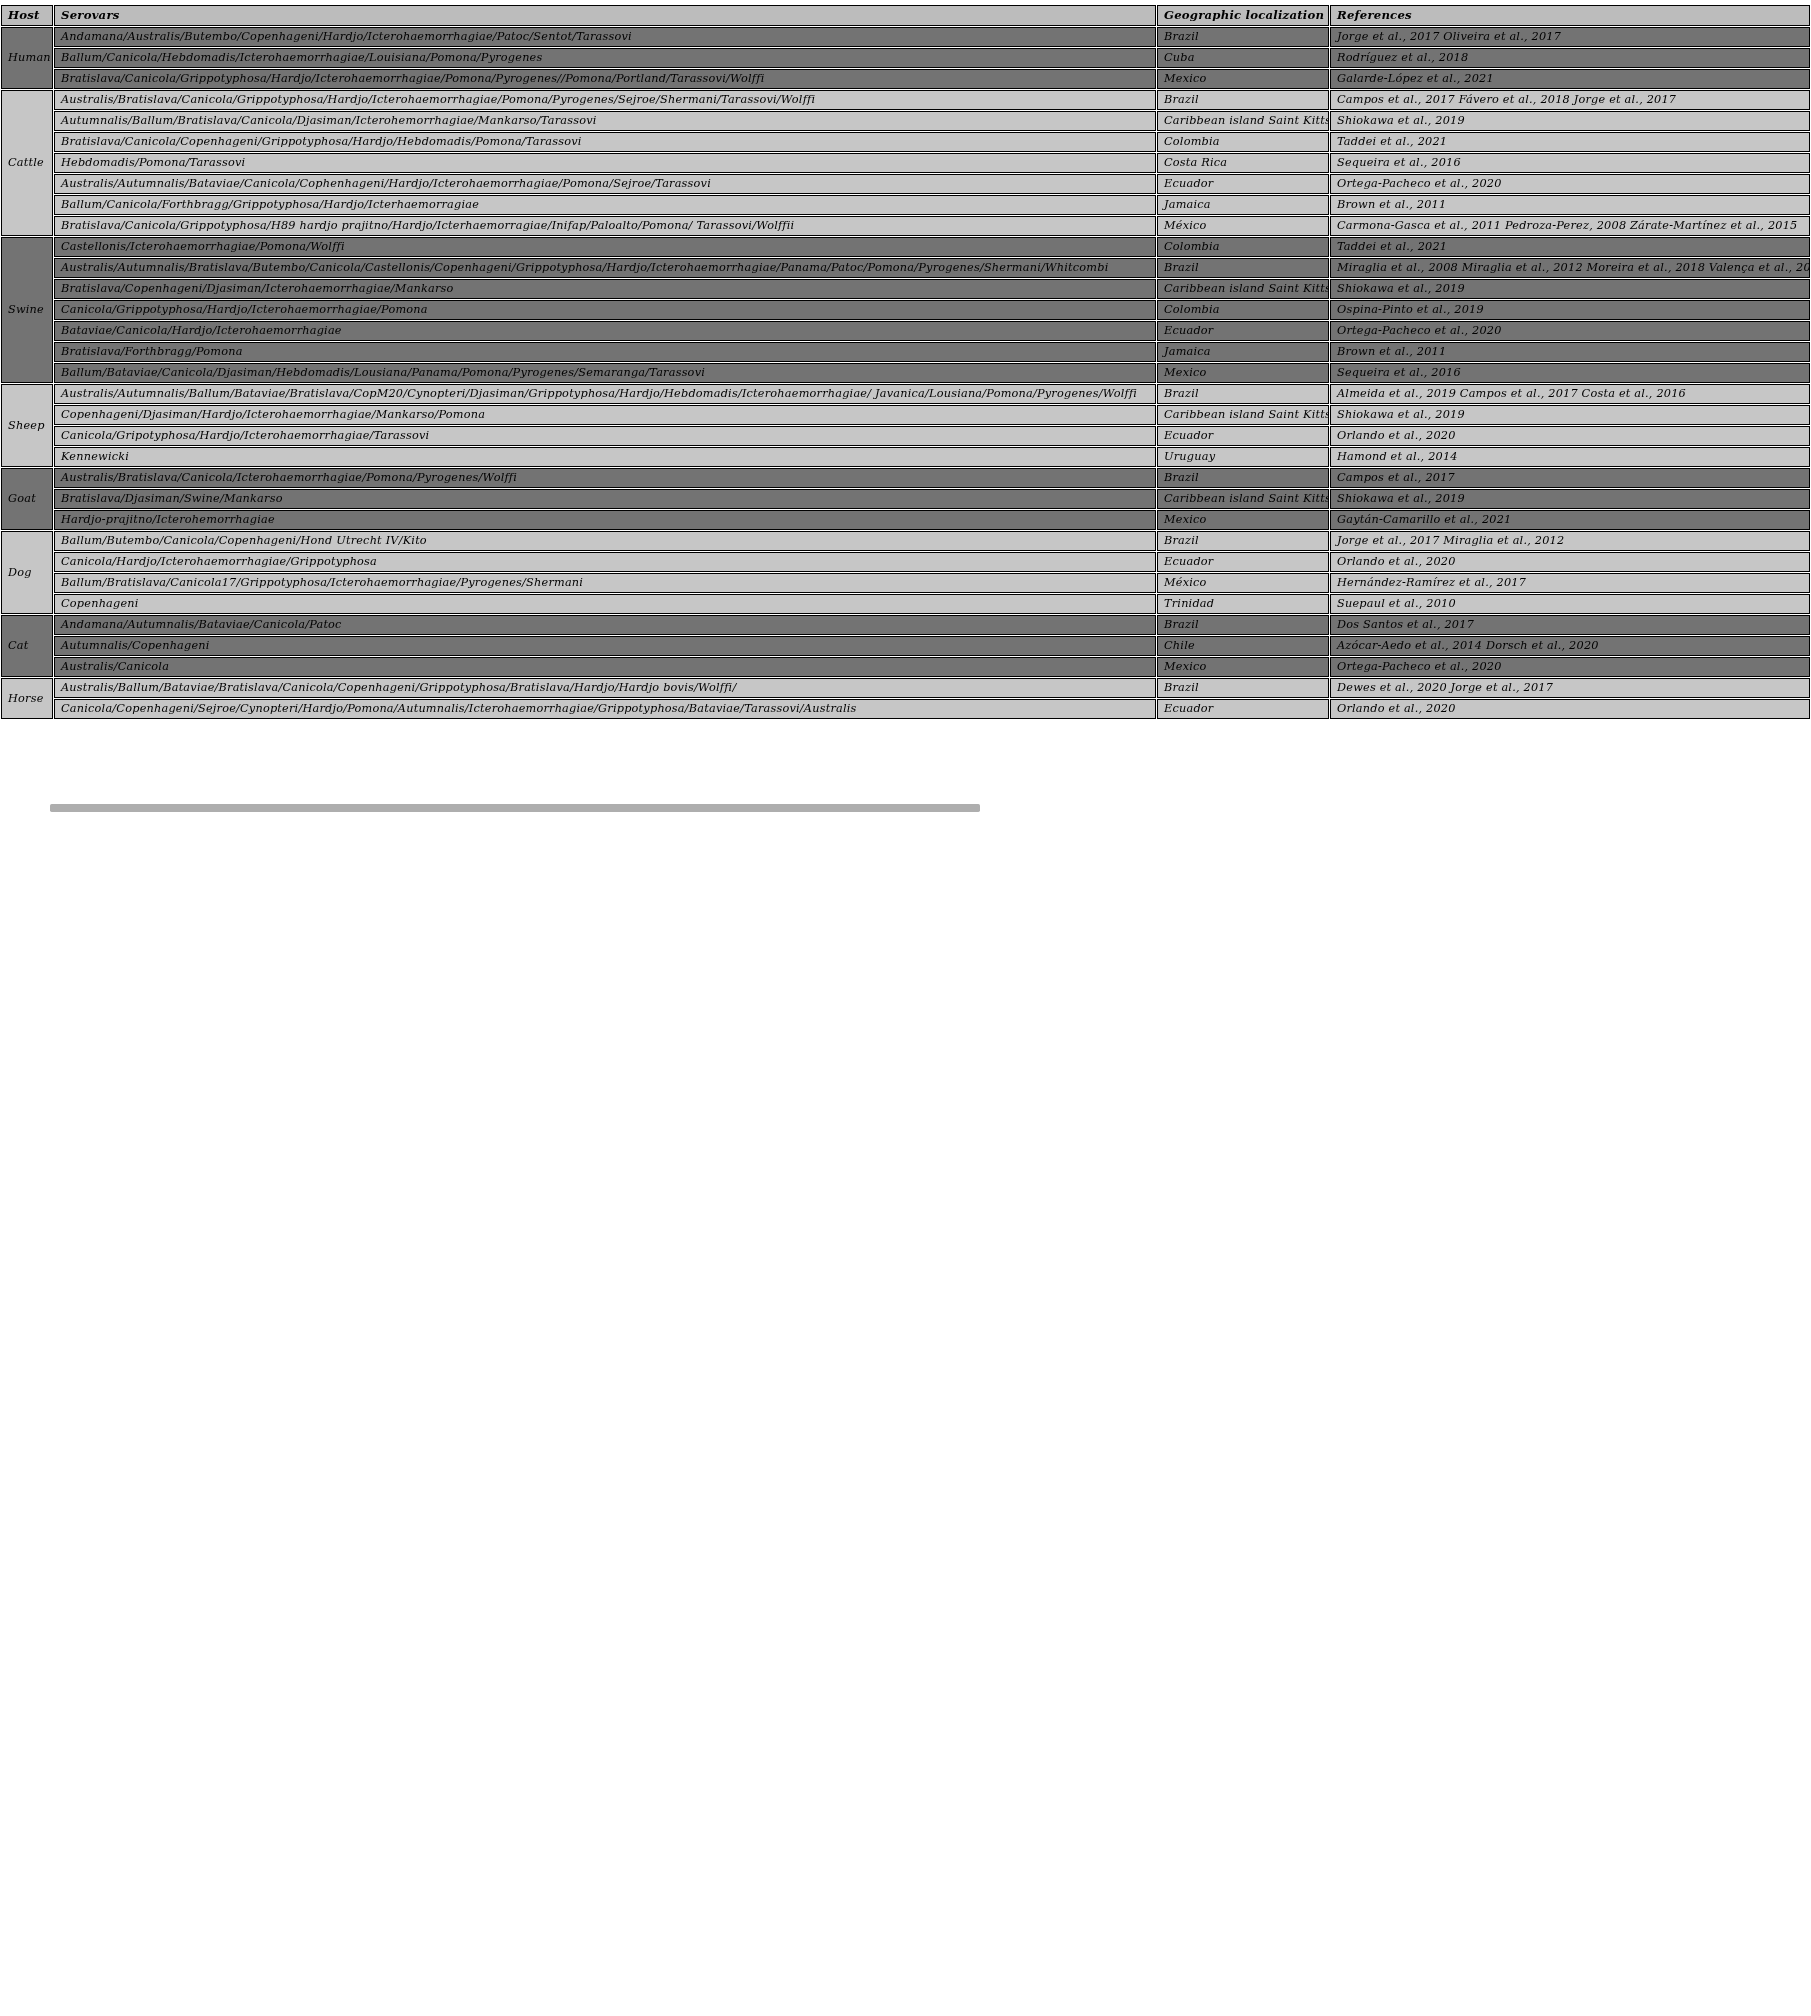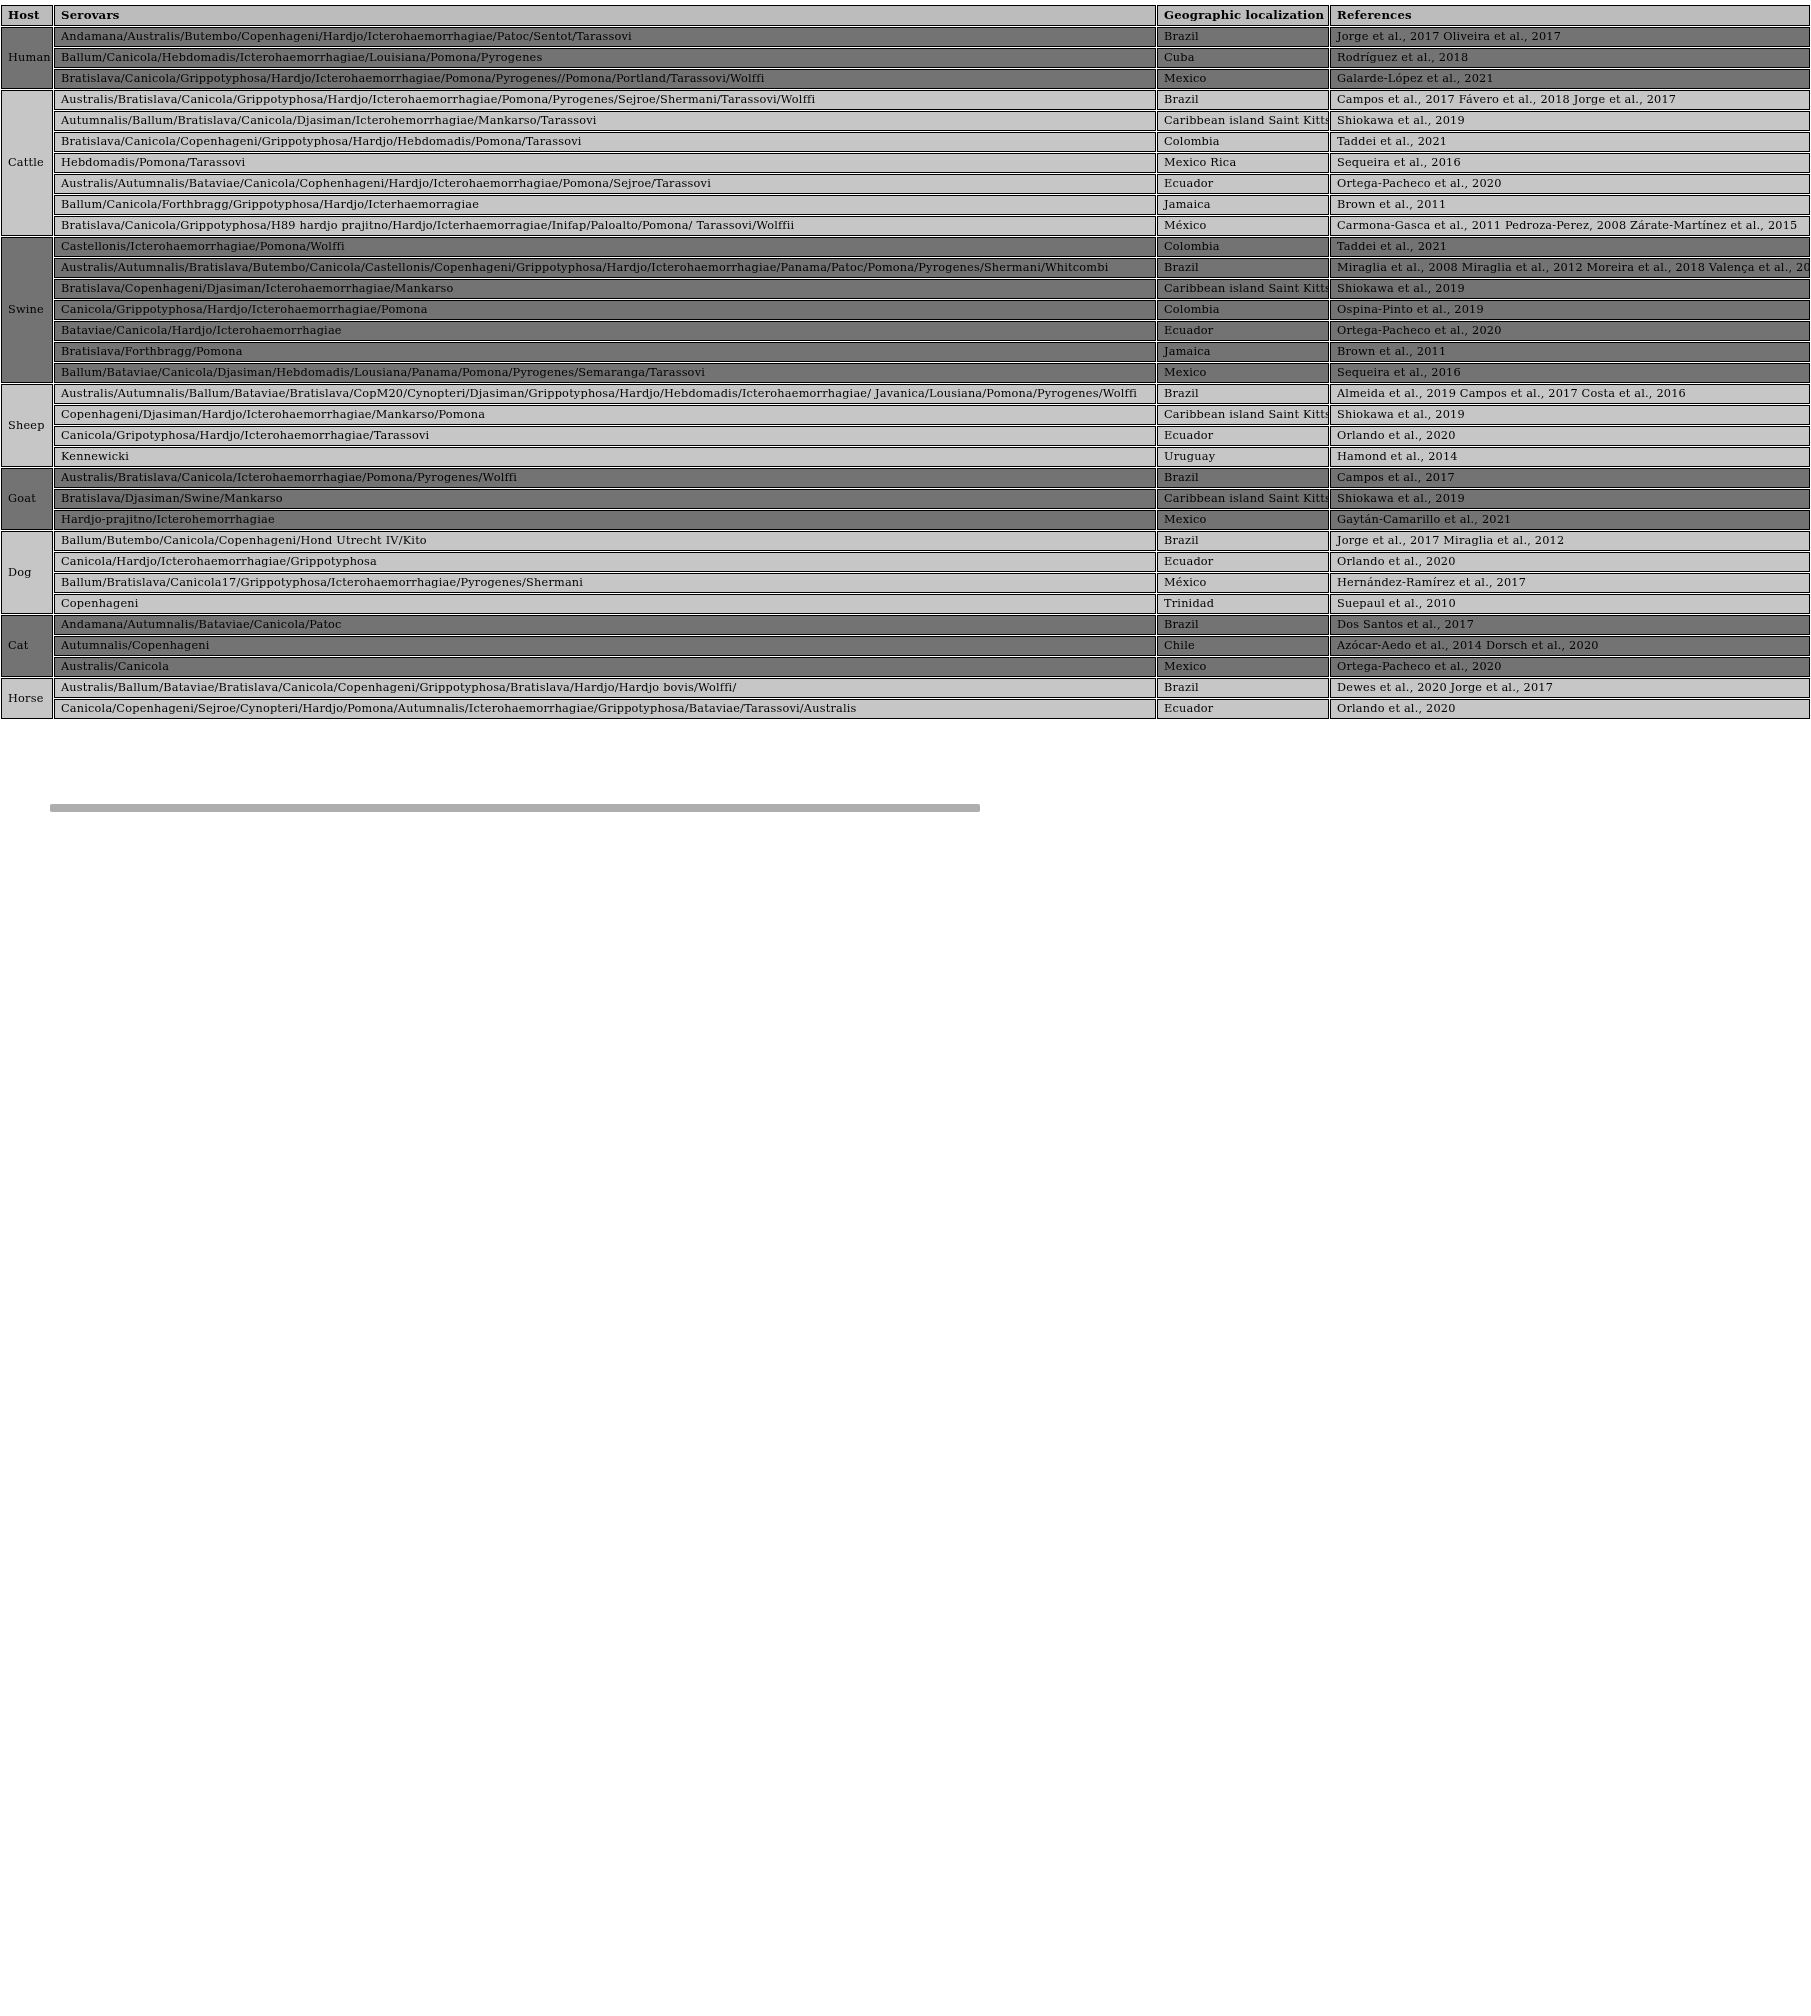--- a/index.html
+++ b/index.html
@@ -8,20 +8,21 @@
     background: #ffffff;
     width: 1811px;
     height: 2016px;
     font-family: "DejaVu Serif", "Liberation Serif", serif;
   }
   .page {
     position: relative;
     width: 1811px;
     height: 2016px;
     overflow: hidden;
+    font-style: italic;
   }
   table.sero {
     border-collapse: separate;
     border-spacing: 1.7px;
     table-layout: fixed;
     width: 1811px;
     margin-top: 3.5px;
     background: #ffffff;
   }
   table.sero col.c-host { width: 52px; }
@@ -108,21 +109,21 @@
           <td class="shade-dark">Caribbean island Saint Kitts</td>
           <td class="shade-dark">Shiokawa et al., 2019</td>
         </tr>
         <tr>
           <td class="shade-dark">Bratislava/Canicola/Copenhageni/Grippotyphosa/Hardjo/Hebdomadis/Pomona/Tarassovi</td>
           <td class="shade-dark">Colombia</td>
           <td class="shade-dark">Taddei et al., 2021</td>
         </tr>
         <tr>
           <td class="shade-dark">Hebdomadis/Pomona/Tarassovi</td>
-          <td class="shade-dark">Mexico Rica</td>
+          <td class="shade-dark">Costa Rica</td>
           <td class="shade-dark">Sequeira et al., 2016</td>
         </tr>
         <tr>
           <td class="shade-dark">Australis/Autumnalis/Bataviae/Canicola/Cophenhageni/Hardjo/Icterohaemorrhagiae/Pomona/Sejroe/Tarassovi</td>
           <td class="shade-dark">Ecuador</td>
           <td class="shade-dark">Ortega-Pacheco et al., 2020</td>
         </tr>
         <tr>
           <td class="shade-dark">Ballum/Canicola/Forthbragg/Grippotyphosa/Hardjo/Icterhaemorragiae</td>
           <td class="shade-dark">Jamaica</td>

